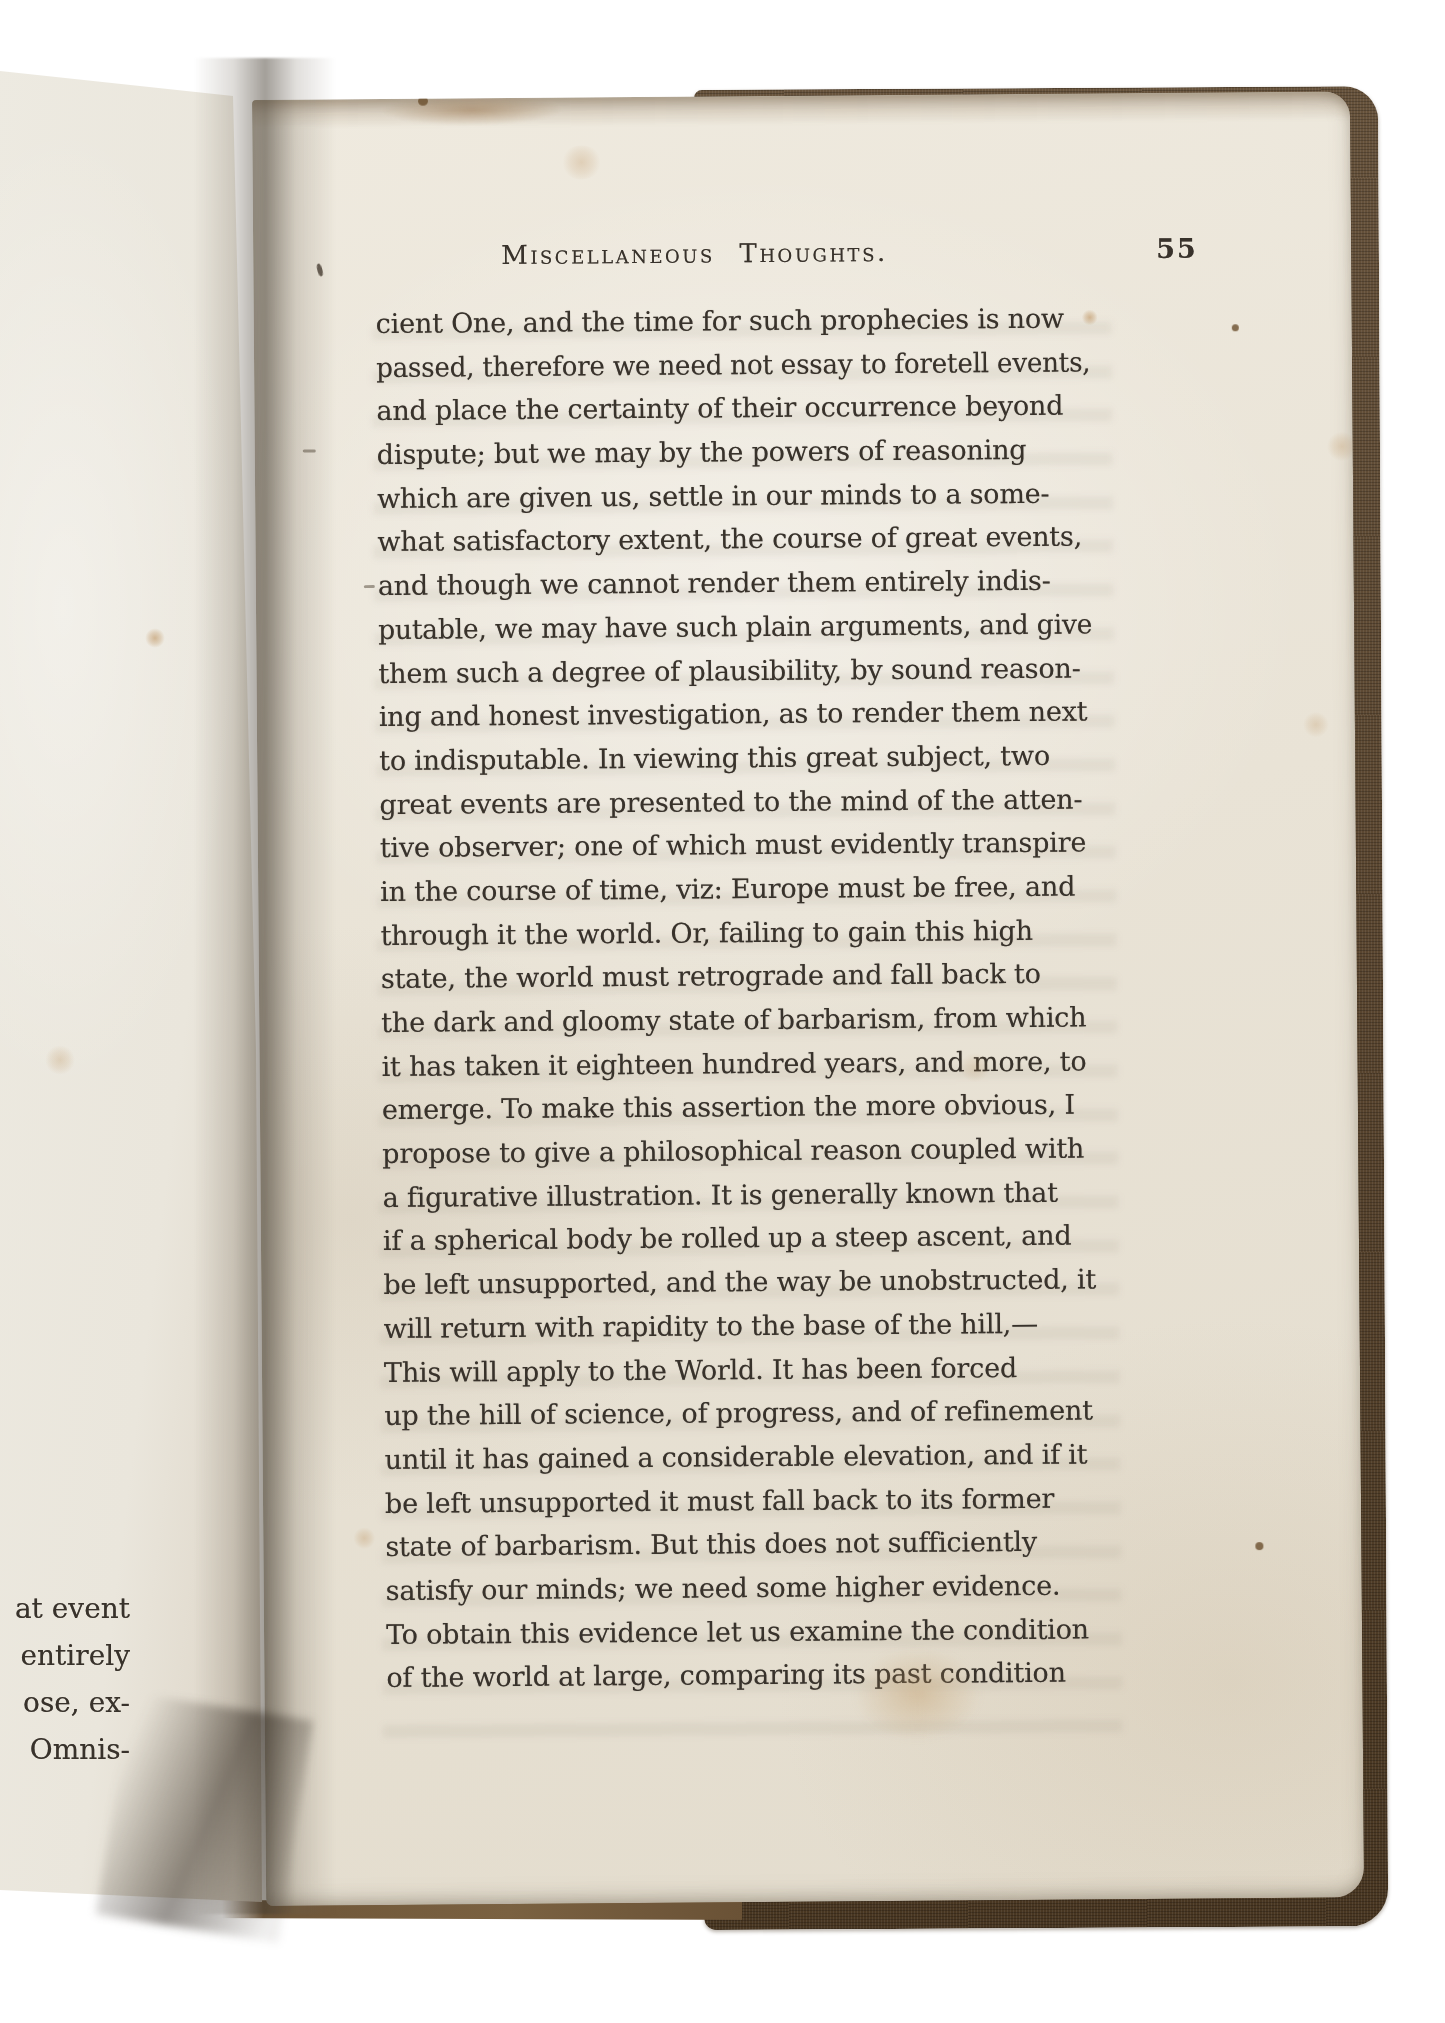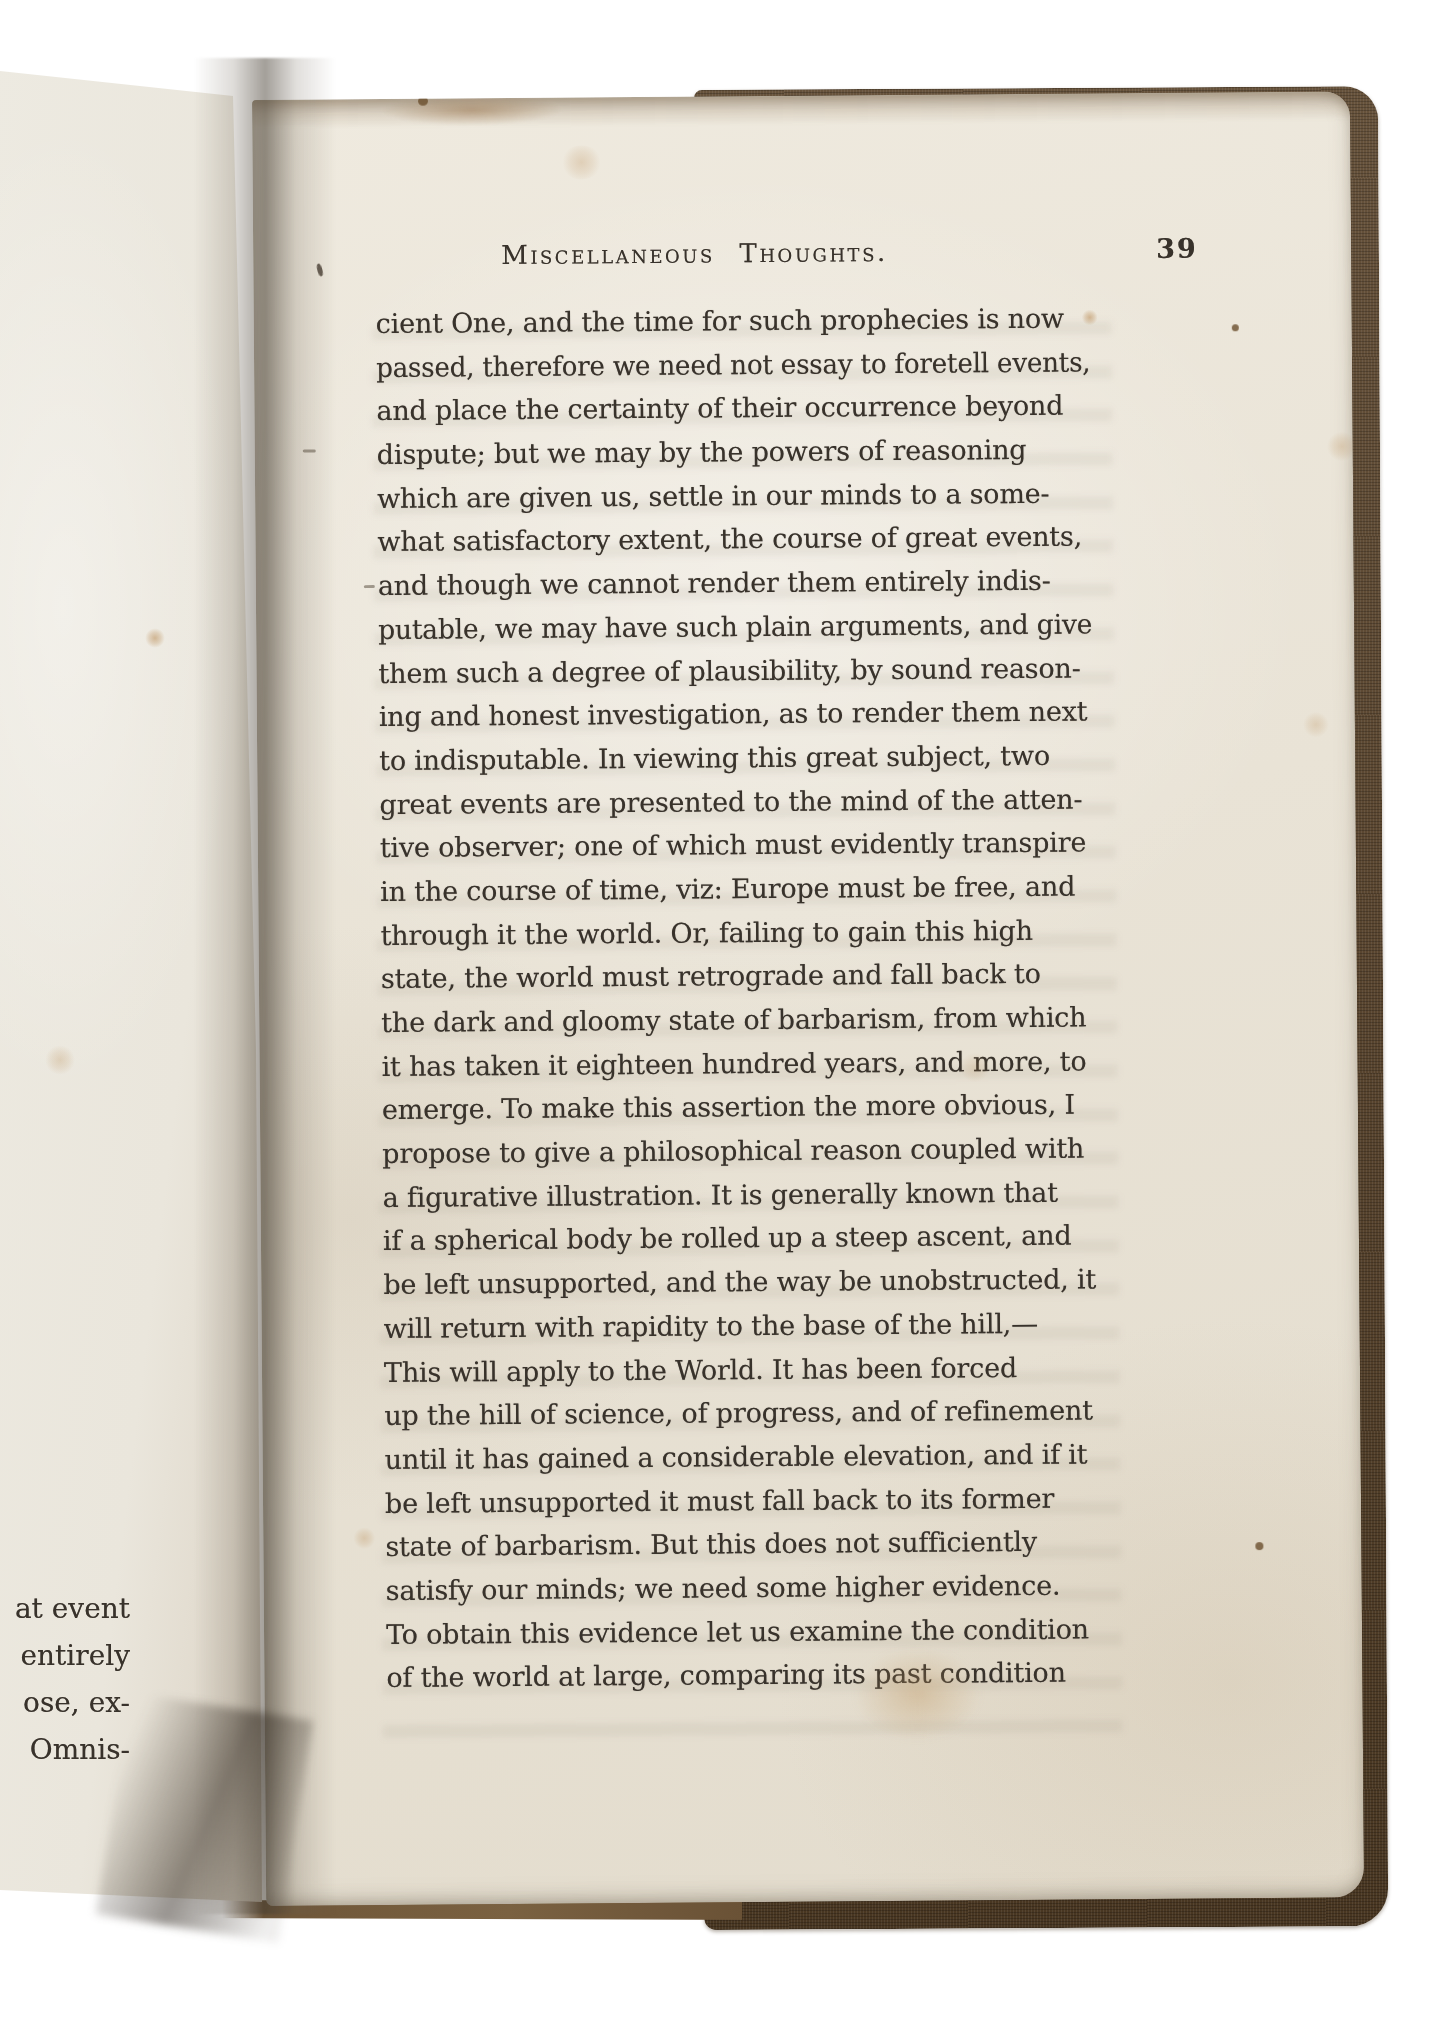--- a/index.html
+++ b/index.html
@@ -133,21 +133,21 @@
         <div class="fragment">ose, ex-</div>
         <div class="fragment">Omnis-</div>
       </div>
   </div>
 
   <div class="right-page">
     <div class="top-edge-stain"></div>
     <div class="ghost"></div>
 
     <div class="header-title">Miscellaneous Thoughts.</div>
-    <div class="folio">39</div>
+    <div class="folio">55</div>
 
     <div class="body-text">
         <div class="text-line fit" style="transform: scaleX(1);">cient One, and the time for such prophecies is now</div>
         <div class="text-line fit" style="transform: scaleX(0.96748);">passed, therefore we need not essay to foretell events,</div>
         <div class="text-line fit" style="transform: scaleX(1);">and place the certainty of their occurrence beyond</div>
         <div class="text-line fit" style="transform: scaleX(1);">dispute; but we may by the powers of reasoning</div>
         <div class="text-line fit" style="transform: scaleX(1);">which are given us, settle in our minds to a some-</div>
         <div class="text-line fit" style="transform: scaleX(1);">what satisfactory extent, the course of great events,</div>
         <div class="text-line fit" style="transform: scaleX(1);">and though we cannot render them entirely indis-</div>
         <div class="text-line fit" style="transform: scaleX(0.982118);">putable, we may have such plain arguments, and give</div>

